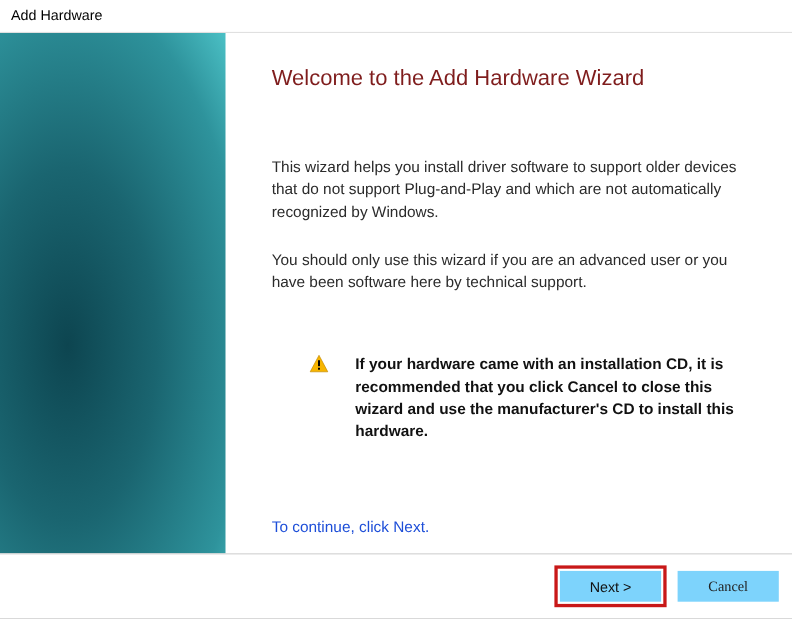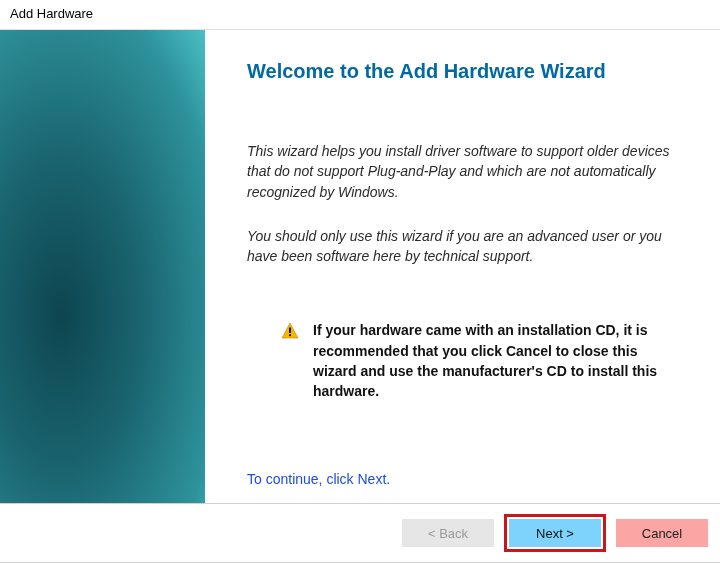--- a/index.html
+++ b/index.html
@@ -37,35 +37,34 @@
     }
     .main-panel {
       flex: 1;
       padding: 30px 28px 10px 42px;
       display: flex;
       flex-direction: column;
       color: #222;
     }
     .heading {
       font-size: 20px;
-      font-weight: 700;
-      color: #0369a1;
+      font-weight: 400;
+      color: #7f1d1d;
       margin-bottom: 58px;
     }
     .para {
       font-size: 14px;
       line-height: 1.45;
       color: #2b2b2b;
       margin-bottom: 24px;
-      font-style: italic;
     }
     .warning-block {
       display: flex;
       align-items: flex-start;
-      gap: 14px;
+      gap: 24px;
       padding-left: 34px;
       padding-right: 8px;
       margin-top: 30px;
       margin-bottom: auto;
     }
     .warning-icon {
       flex-shrink: 0;
       margin-top: 2px;
     }
     .warning-text {
@@ -98,21 +97,22 @@
       color: #222;
       cursor: pointer;
       font-family: inherit;
     }
     .btn.disabled {
       color: #9a9a9a;
       background: #e6e6e6;
       cursor: default;
     }
     .btn.cancel {
-      background: #fca5a5;
+      background: #7dd3fc;
+      font-family: Liberation Serif, serif;
     }
     .next-wrap {
       border: 3px solid #c81818;
       padding: 2px;
       display: inline-block;
     }
     .next-wrap .btn {
       background: #7dd3fc;
       color: #111;
     }
@@ -141,19 +141,18 @@
           </svg>
         </span>
         <div class="warning-text">If your hardware came with an installation CD, it is recommended that you click Cancel to close this wizard and use the manufacturer's CD to install this hardware.</div>
       </div>
 
       <div class="continue-line">To continue, click Next.</div>
     </div>
   </div>
 
   <div class="footer">
-    <button class="btn disabled">&lt; Back</button>
     <span class="next-wrap">
       <button class="btn">Next &gt;</button>
     </span>
     <button class="btn cancel">Cancel</button>
   </div>
 </div>
 
 </body></html>

